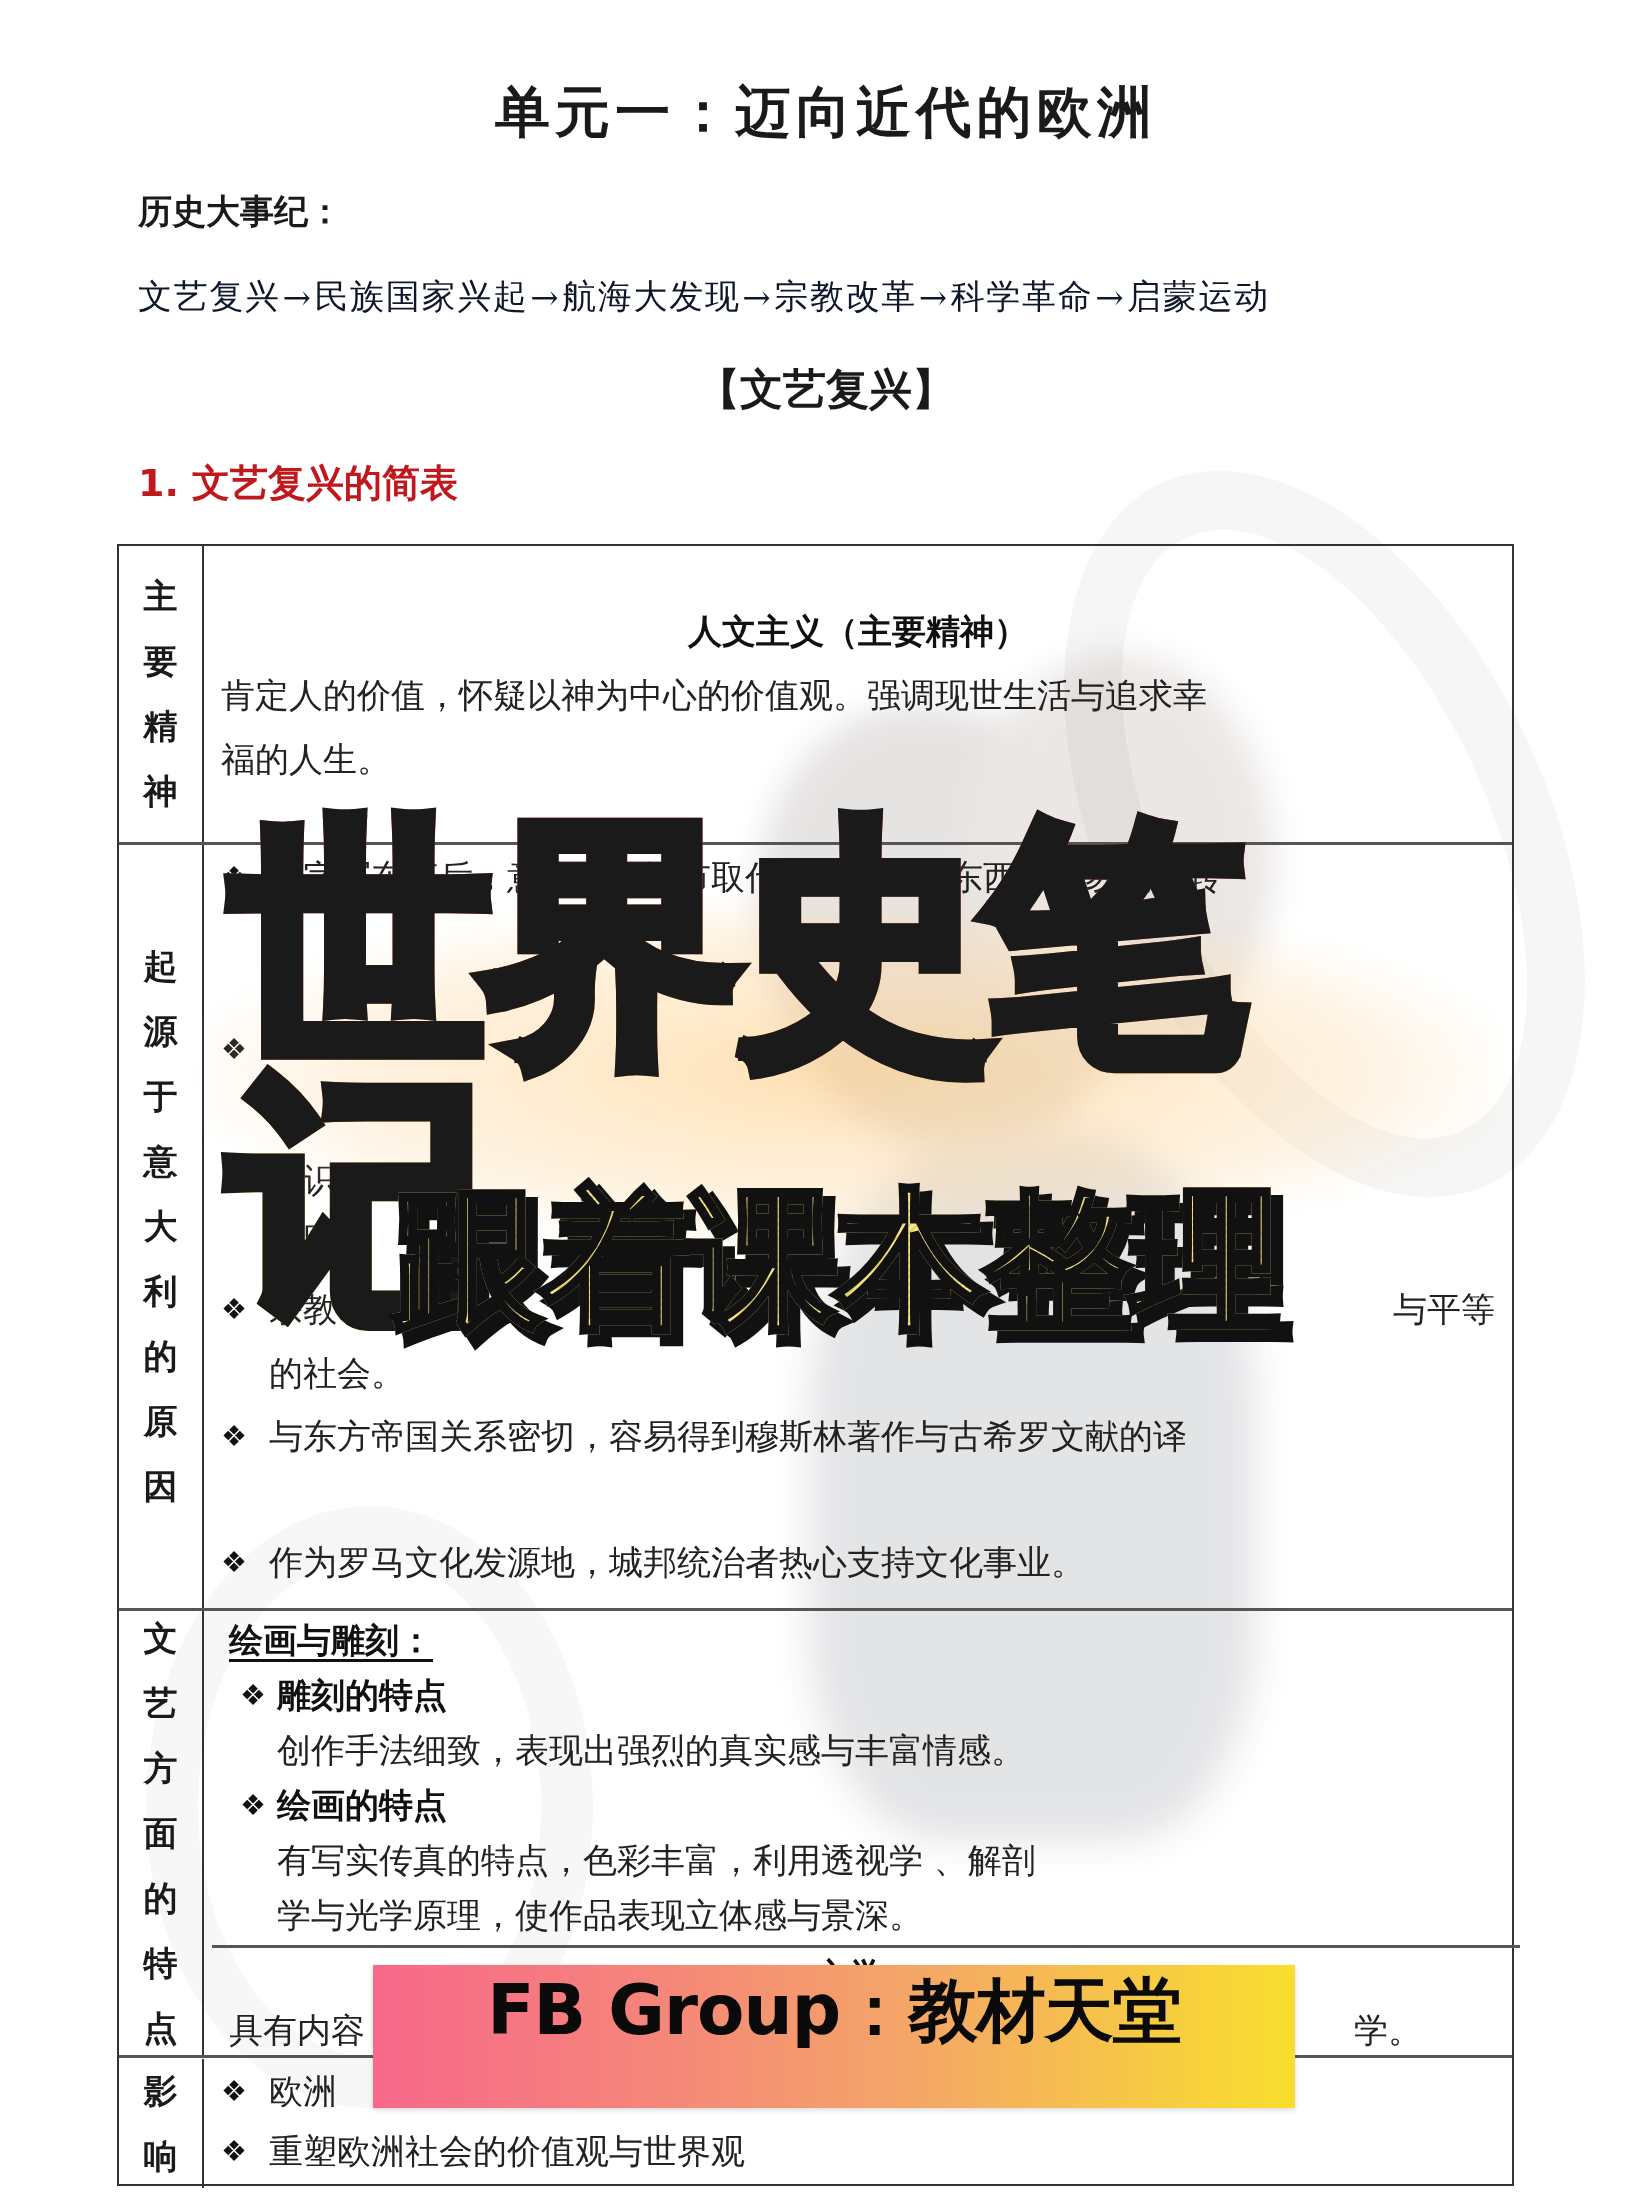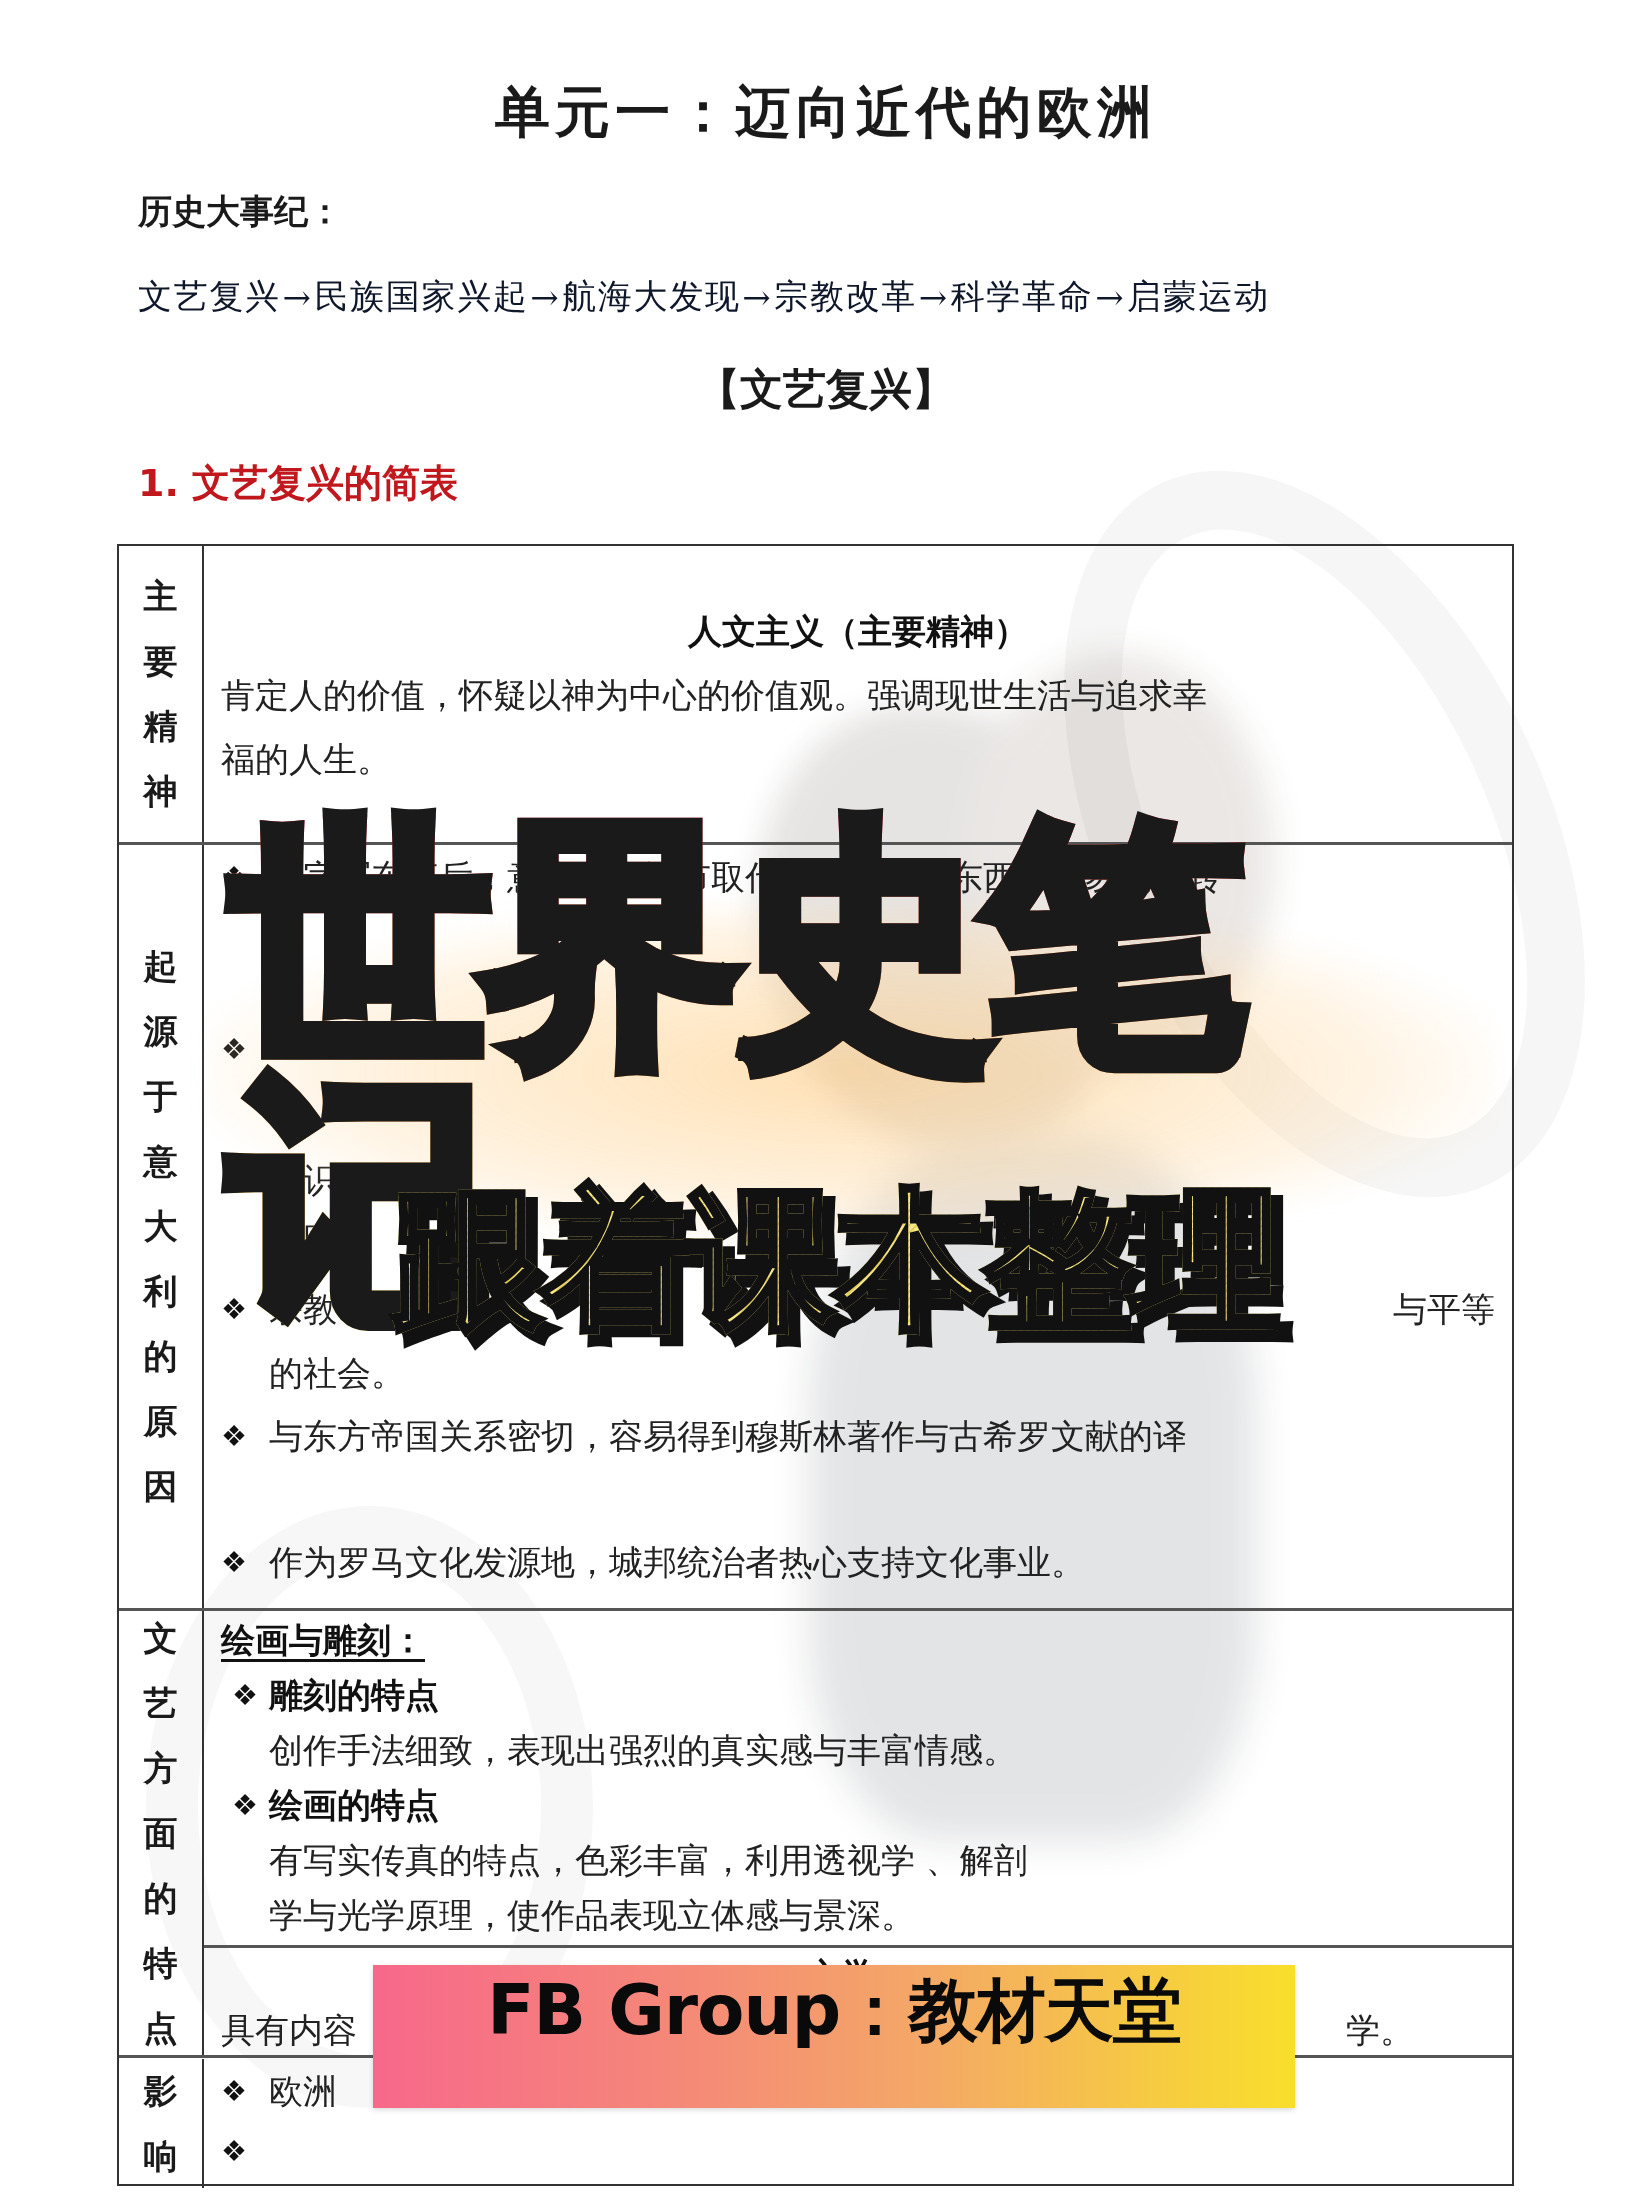--- a/index.html
+++ b/index.html
@@ -83,21 +83,21 @@
     .bold-line { font-weight: bold; font-family: "DejaVu Sans", sans-serif; color: #111; text-align: center; }
     .bullet {
       display: flex; align-items: flex-start;
     }
     .bullet .diamond {
       width: 48px; flex: 0 0 48px; font-size: 29px; color: #111;
     }
     .indent { padding-left: 48px; }
     .underline { text-decoration: underline; text-decoration-thickness: 2.6px; text-underline-offset: 6.9px; }
     .sub-row {
-      position: absolute; left: 0; width: 100%;
+      position: absolute; left: 8px; width: 100%;
       border-bottom: 3.4px solid #555; padding-left: 17px; padding-right: 17px;
     }
 
     
     .overlay-main {
       position: absolute; left: 232px; top: 926px; width: 1239px; height: 293px;
       display: flex; align-items: center; justify-content: center;
       font-family: "DejaVu Sans", sans-serif; font-weight: bold;
       font-size: 258px; letter-spacing: -6.9px; line-height: 1;
       pointer-events: none;
@@ -270,20 +270,21 @@
       <span>影</span>
       <span>响</span>
     </div>
     <div class="content-cell" style="line-height:60px; padding-top:1.7px;">
       <div class="bullet">
         <span class="diamond">❖</span>
         <span>欧洲</span>
       </div>
       <div class="bullet">
         <span class="diamond">❖</span>
+        <span>重塑欧洲社会的价值观与世界观</span>
       </div>
     </div>
   </div>
 </div>
 
 <div class="overlay-main">
   <div class="glow"></div>
   <span class="txt">世界史笔记</span>
 </div>
 <div class="overlay-sub">

